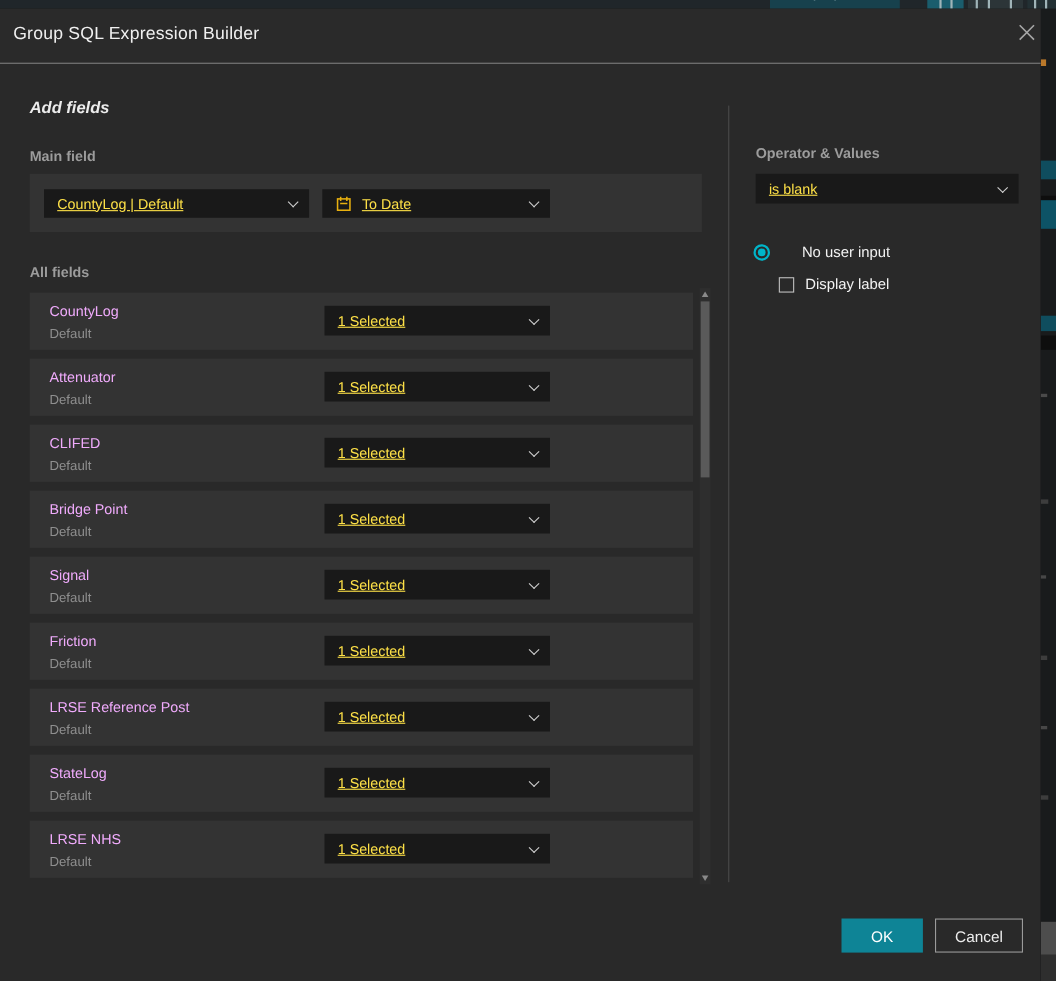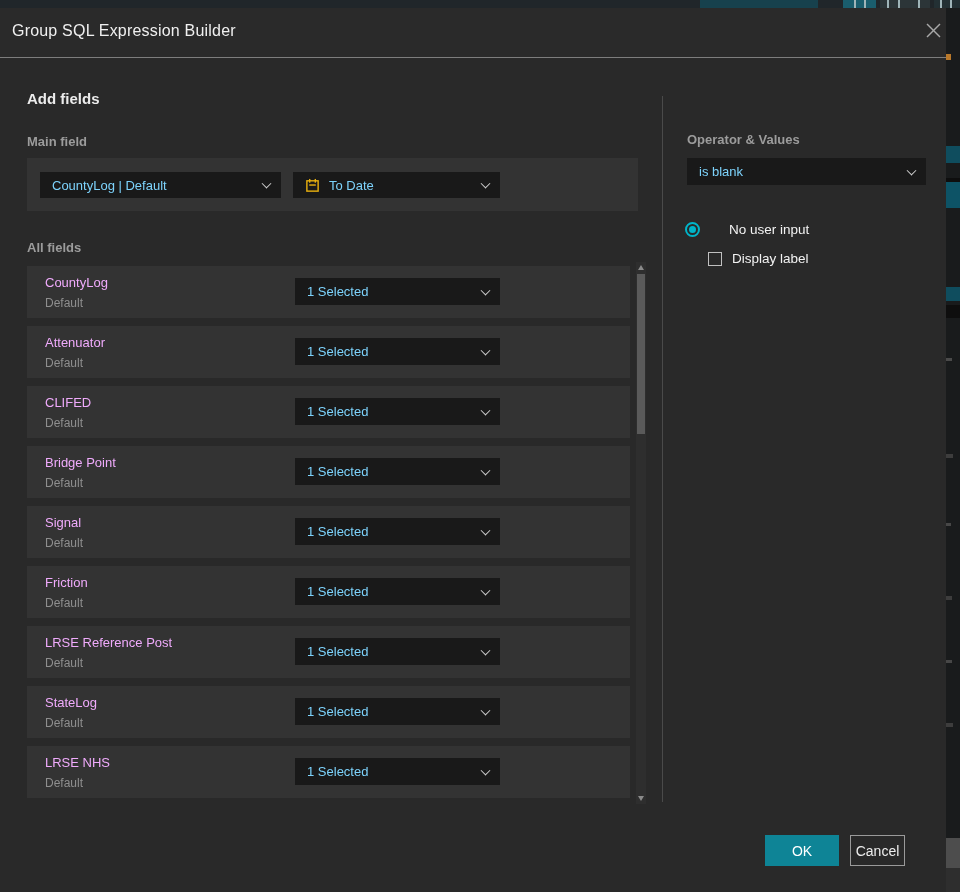--- a/index.html
+++ b/index.html
@@ -27,29 +27,29 @@
               background:#2a2a2a; }
   .title { position:absolute; left:12px; top:14px; font-size:16px; font-weight:400;
            color:#f0f0f0; letter-spacing:.2px; }
   .close-btn { position:absolute; left:920px; top:11px; width:26px; height:26px;
                display:flex; align-items:center; justify-content:center; cursor:pointer; }
   .close-btn svg { stroke:#a8a8a8; }
   .title-sep { position:absolute; left:0; top:49px; width:946px; height:1px;
                background:#7d7d7d; }
 
   .h-add { position:absolute; left:27px; top:82px; font-size:15px; font-weight:700;
-           color:#ececec; }
+           color:#ececec;font-style:italic; }
   .sec-label { position:absolute; font-size:13px; font-weight:700; color:#9c9c9c; }
 
   .panel { position:absolute; background:#333333; }
   .main-panel { left:27px; top:150px; width:611px; height:53px; }
 
   .dd { position:absolute; background:#191919; height:26px; display:flex;
         align-items:center; padding:0 28px 0 12px; cursor:pointer; }
-  .dd .dd-text { font-size:13px; color:#7dd3fc; white-space:nowrap; }
+  .dd .dd-text { font-size:13px; color:#fde047; white-space:nowrap;text-decoration:underline; }
   .chev { position:absolute; right:11px; top:50%; width:7px; height:7px;
           border-left:1.5px solid #cfcfcf; border-bottom:1.5px solid #cfcfcf;
           transform:translateY(-70%) rotate(-45deg); }
   .cal-icon { width:15px; height:15px; margin-right:9px; flex:0 0 auto; }
 
   
   .rows { position:absolute; left:27px; top:258px; width:603px; }
   .frow { position:absolute; left:0; width:603px; height:52px; background:#333333; }
   .frow .fname { position:absolute; left:18px; top:9px;  font-size:13px; color:#f0abfc; }
   .frow .fsub  { position:absolute; left:18px; top:30px; font-size:12px; color:#8f8f8f; }
@@ -77,21 +77,21 @@
   .radio .dot { width:7px; height:7px; border-radius:50%; background:#00b5c9; }
   .check-row { position:absolute; left:708px; top:243px; display:flex;
                align-items:center; gap:10px; cursor:pointer; }
   .checkbox { width:14px; height:14px; border:1.5px solid #c0c0c0; background:transparent; }
   .ctl-label { font-size:13.5px; color:#f2f2f2; }
 
   
   .btn { position:absolute; top:827px; height:31px; display:flex; align-items:center;
          justify-content:center; font-size:14px; cursor:pointer; }
   .btn-ok { left:765px; width:74px; background:#0e8496; color:#ffffff; }
-  .btn-cancel { left:850px; width:55px; background:transparent; color:#ededed;
+  .btn-cancel { left:850px; width:80px; background:transparent; color:#ededed;
                 border:1px solid #9a9a9a;text-align:center; }
 </style>
 </head>
 <body>
 
 <div class="bg-topstrip">
   <div class="lv-chip">
 
     <span class="lv-text">Live view</span>
   </div>

